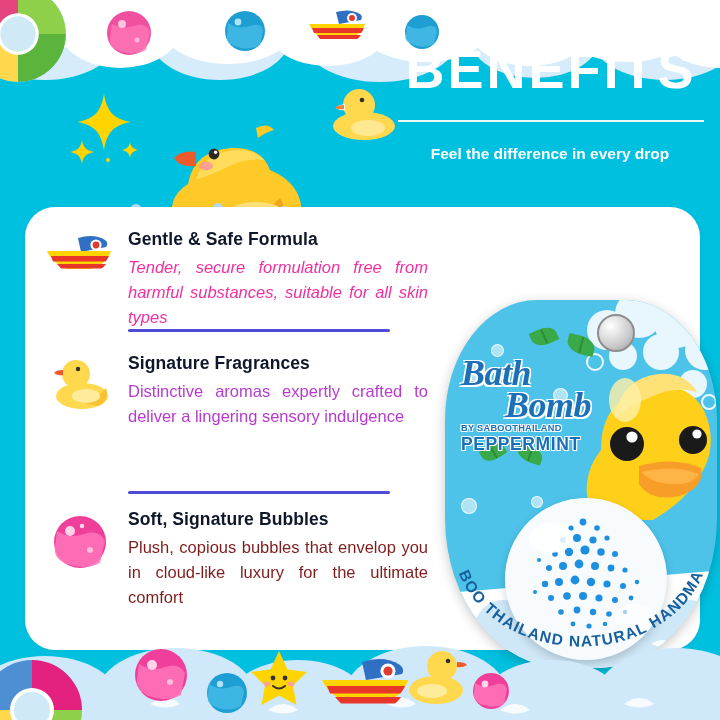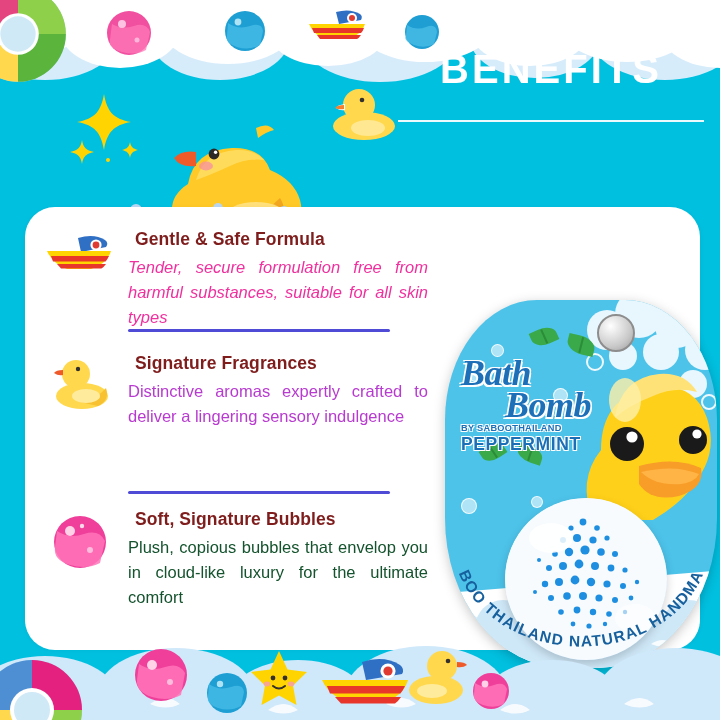--- a/index.html
+++ b/index.html
@@ -16,21 +16,21 @@
   .cloudband .c{position:absolute;background:#ffffff;border-radius:50%;}
   .cloudband .c2{position:absolute;background:#d7ecfb;border-radius:50%;}
 
   
   .botband{position:absolute;left:0;bottom:-40px;width:720px;height:130px;}
   .botband .c{position:absolute;background:#cfe8fa;border-radius:50%;}
 
   
   .title{
     position:absolute;left:396px;top:38px;width:310px;height:62px;
-    color:#ffffff;font-size:40px;font-weight:bold;letter-spacing:3px;
+    color:#ffffff;font-size:54px;font-weight:bold;letter-spacing:3px;
     line-height:62px;text-align:center;white-space:nowrap;
   }
   .rule{position:absolute;left:398px;top:120px;width:306px;height:2px;background:#ffffff;opacity:.92;}
   .tagline{
     position:absolute;left:390px;top:145px;width:320px;
     color:#ffffff;font-size:15.5px;font-weight:bold;text-align:center;white-space:nowrap;
   }
 
   
   .card{
@@ -44,27 +44,27 @@
   }
 
   
   .benefit{position:absolute;left:44px;width:380px;}
   .b1{top:228px;}
   .b2{top:352px;}
   .b3{top:508px;}
   .bicon{position:absolute;left:0;top:2px;width:70px;height:58px;}
   .btext{position:absolute;left:84px;top:0;width:300px;}
   .bhead{
-    color:#7f1d1d;font-size:17.5px;font-weight:bold;letter-spacing:.1px;
-    line-height:22px;margin:0 0 5px 7px;white-space:nowrap;
+    color:#0f172a;font-size:17.5px;font-weight:bold;letter-spacing:.1px;
+    line-height:22px;margin:0 0 5px 0;white-space:nowrap;
   }
   .bbody{font-size:16.5px;line-height:25px;margin:0;text-align:justify;}
   .b1 .bbody{color:#f0309e;font-style:italic;}
   .b2 .bbody{color:#b83ad0;}
-  .b3 .bbody{color:#14532d;}
+  .b3 .bbody{color:#7f1d1d;}
   .divider{position:absolute;left:128px;width:262px;height:3px;background:#4f4bd6;border-radius:2px;}
   .d1{top:329px;}
   .d2{top:491px;}
 
   
   .tag{
     position:absolute;left:445px;top:300px;width:272px;height:368px;
     filter:drop-shadow(0 3px 6px rgba(0,0,0,.22));
   }
   .tagbody{
@@ -241,20 +241,21 @@
           <circle cx="88" cy="14" r="6"></circle>
           <circle cx="170" cy="12" r="5"></circle>
         <circle cx="236" cy="16" r="6"></circle>
           <circle cx="268" cy="26" r="4"></circle>
       </g>
     </svg>
   </div>
 
   <div class="title">BENEFITS</div>
   <div class="rule"></div>
+  <div class="tagline">Feel the difference in every drop</div>
 
   <div class="card"></div>
   <div class="cardwave">
     <svg viewBox="0 0 675 90" width="675" height="90" preserveAspectRatio="none">
       <path d="M0 54q120-30 250-14t200 30 225-26V90H0z" fill="#ffffff"></path>
     </svg>
   </div>
 
   <div class="benefit b1">
     <div class="bicon">

